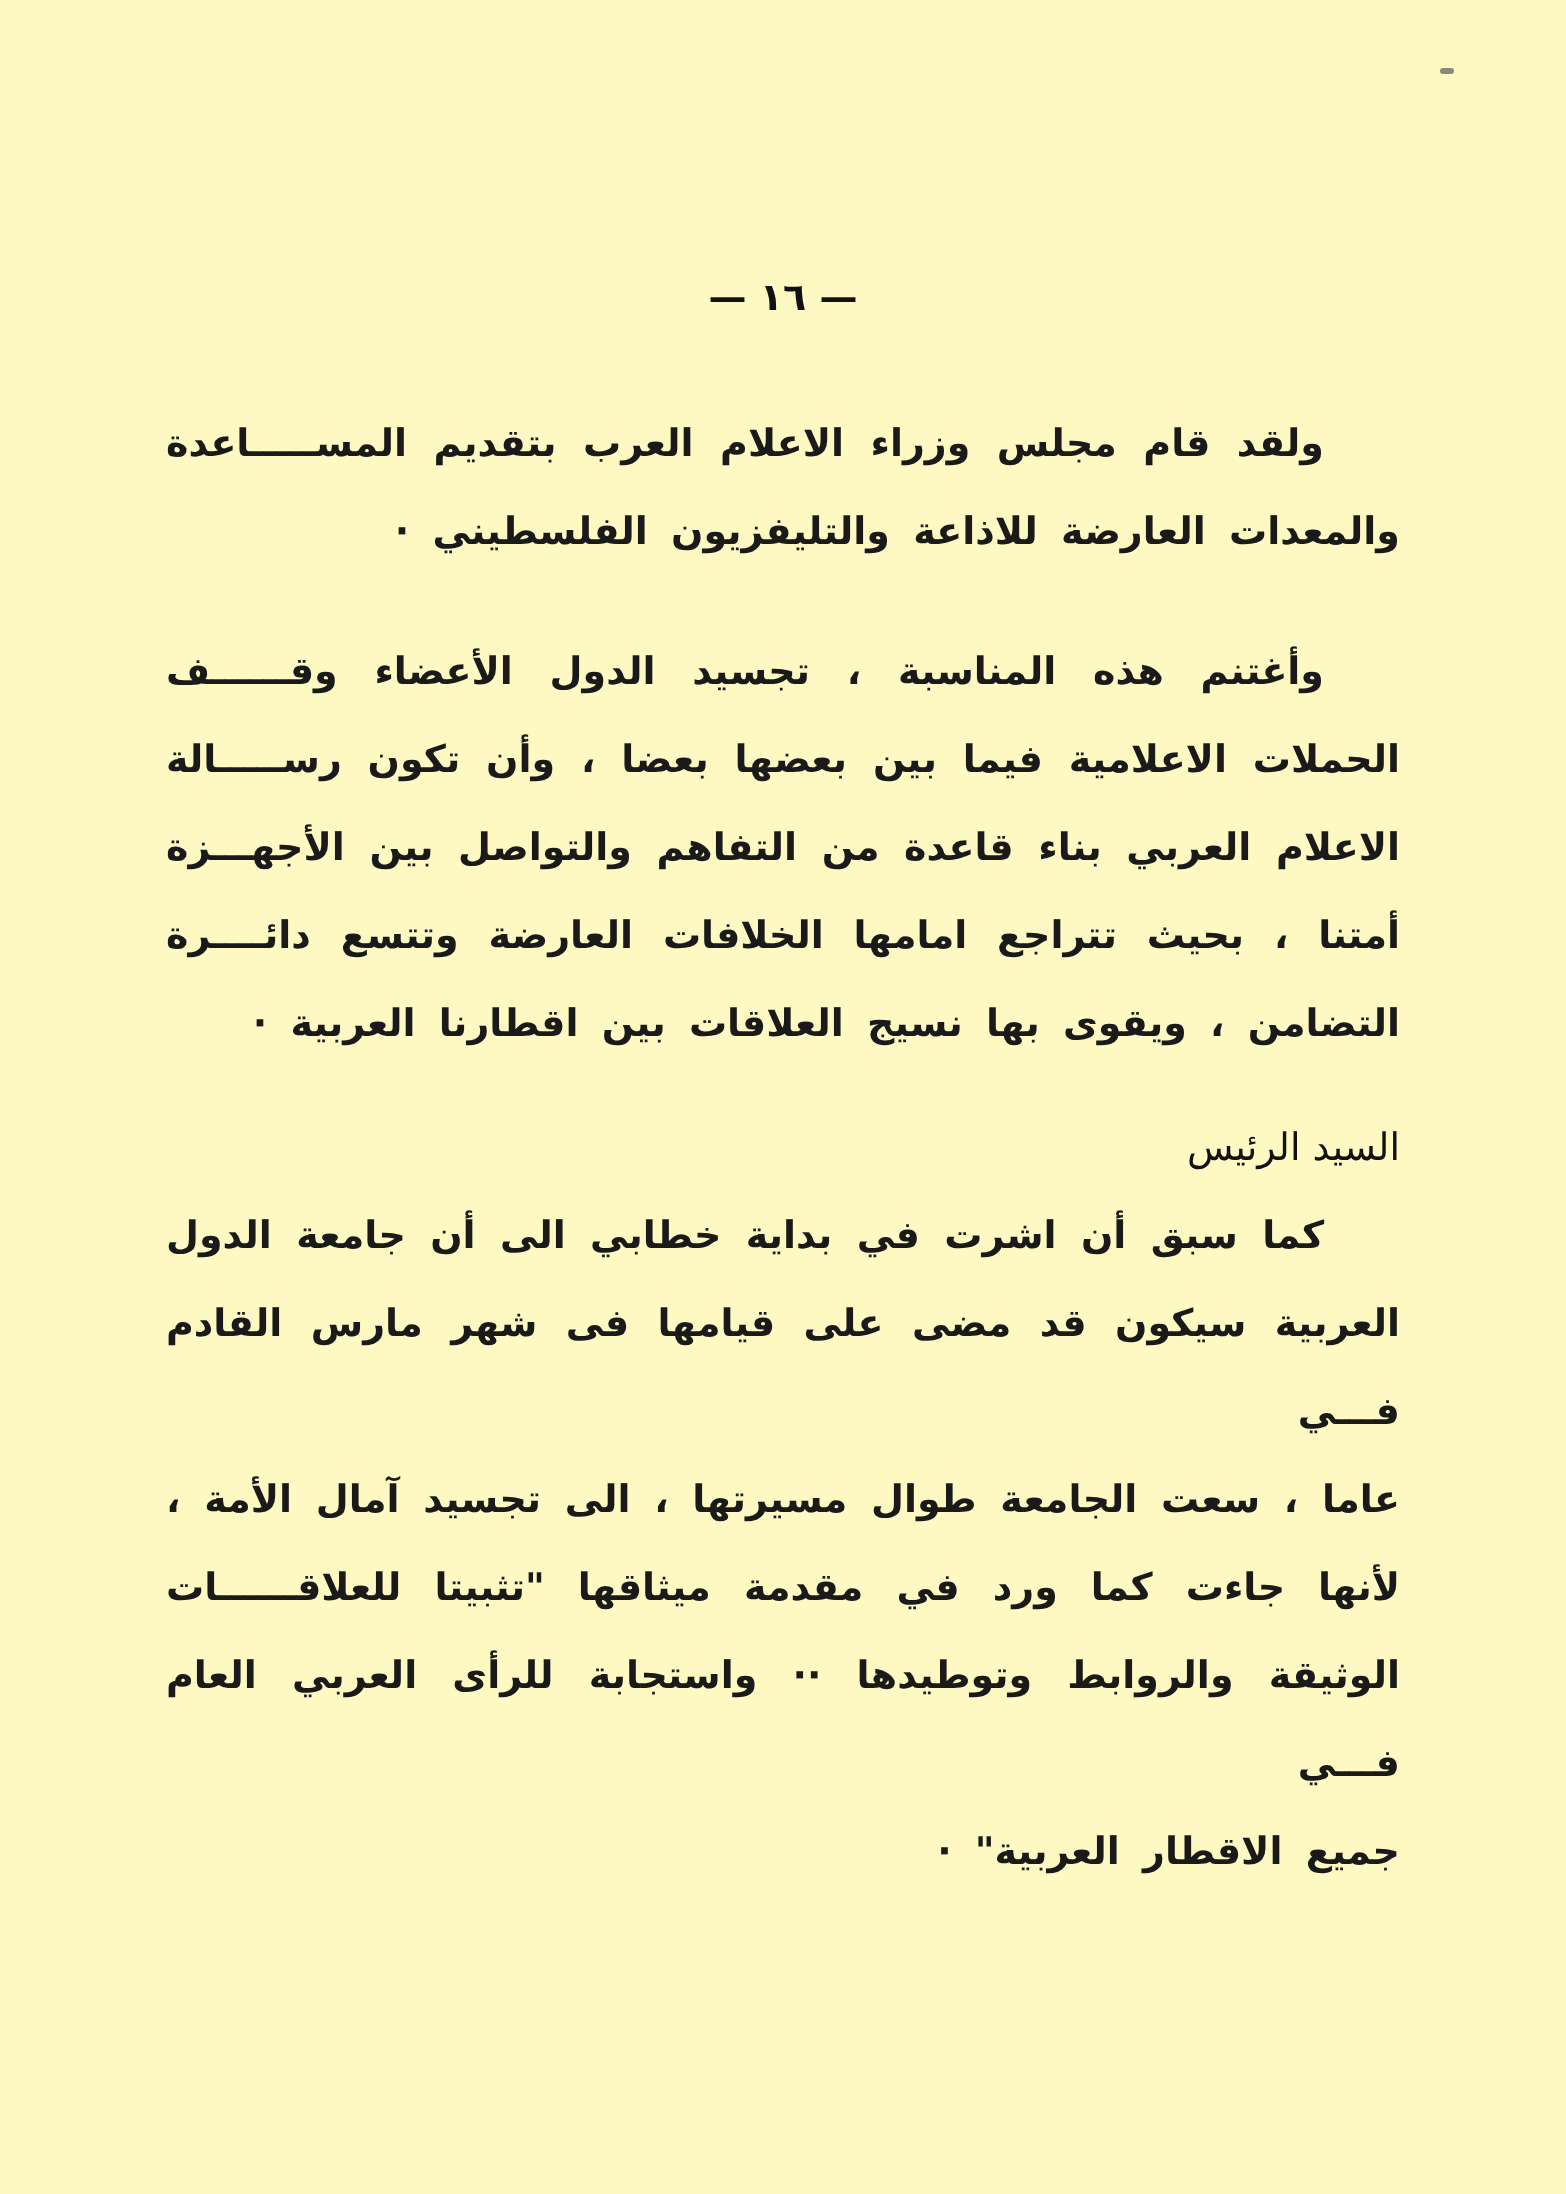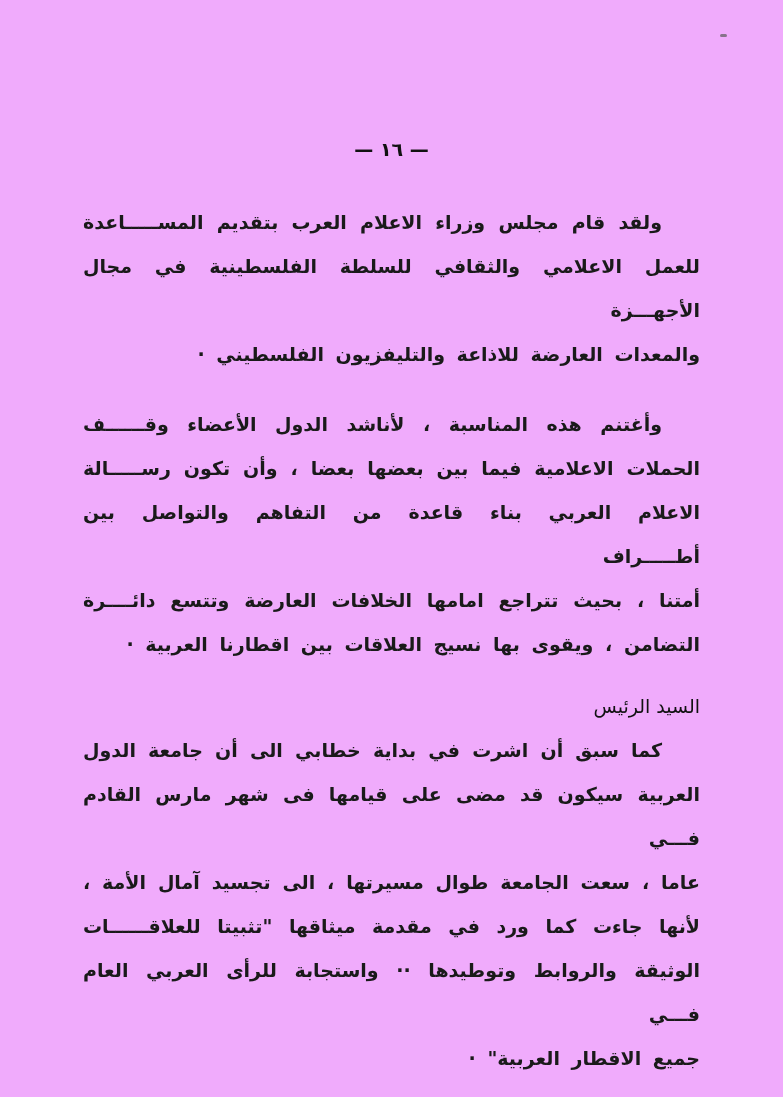--- a/index.html
+++ b/index.html
@@ -5,21 +5,21 @@
   html, body {
     margin: 0;
     padding: 0;
     background: #f4f4f2;
   }
   .page {
     position: relative;
     width: 783px;
     height: 1097px;
     margin: 0 auto;
-    background: #f0abfc;
+    background: #fef9c3;
     overflow: hidden;
     font-family: "DejaVu Sans", sans-serif;
     color: #161616;
   }
   .content {
     position: absolute;
     top: 0;
     right: 83px;
     width: 617px;
     direction: rtl;
@@ -80,28 +80,27 @@
 <div class="page">
 
   <div class="scan-artifact"></div>
 
   <div class="content">
 
     <div class="page-number">— ١٦ —</div>
 
     <div class="paragraph para-1">
       <div class="line first">ولقد قام مجلس وزراء الاعلام العرب بتقديم المســـــاعدة</div>
-      <div class="line">للعمل الاعلامي والثقافي للسلطة الفلسطينية في مجال الأجهـــزة</div>
       <div class="line last">والمعدات العارضة للاذاعة والتليفزيون الفلسطيني ·</div>
     </div>
 
     <div class="paragraph para-2">
-      <div class="line first">وأغتنم هذه المناسبة ، لأناشد الدول الأعضاء وقــــــف</div>
+      <div class="line first">وأغتنم هذه المناسبة ، تجسيد الدول الأعضاء وقــــــف</div>
       <div class="line">الحملات الاعلامية فيما بين بعضها بعضا ، وأن تكون رســـــالة</div>
-      <div class="line">الاعلام العربي بناء قاعدة من التفاهم والتواصل بين أطـــــراف</div>
+      <div class="line">الاعلام العربي بناء قاعدة من التفاهم والتواصل بين الأجهـــزة</div>
       <div class="line">أمتنا ، بحيث تتراجع امامها الخلافات العارضة وتتسع دائــــرة</div>
       <div class="line last">التضامن ، ويقوى بها نسيج العلاقات بين اقطارنا العربية ·</div>
     </div>
 
     <div class="heading">السيد الرئيس</div>
 
     <div class="paragraph para-3">
       <div class="line first">كما سبق أن اشرت في بداية خطابي الى أن جامعة الدول</div>
       <div class="line">العربية سيكون قد مضى على قيامها فى شهر مارس القادم فـــي</div>
       <div class="line">عاما ، سعت الجامعة طوال مسيرتها ، الى تجسيد آمال الأمة ،</div>

